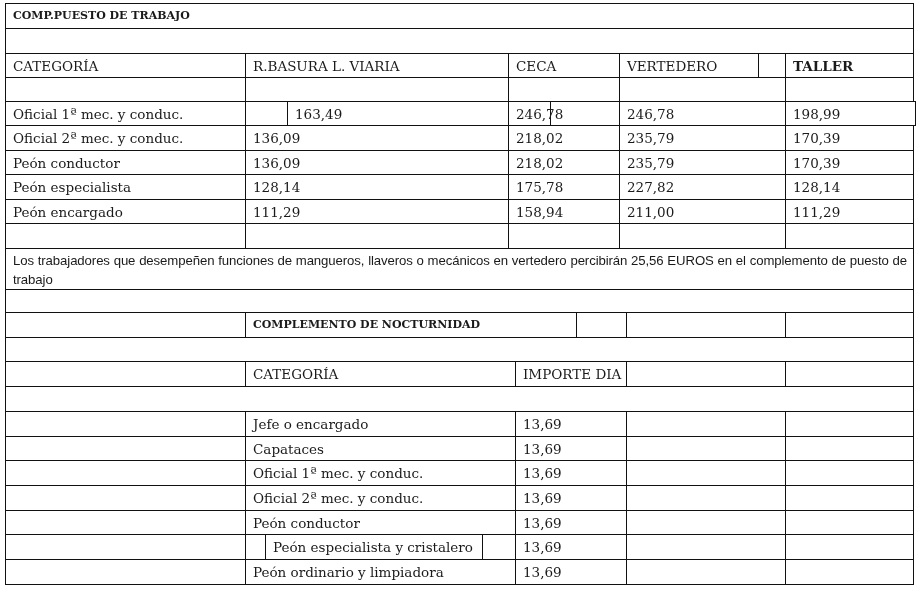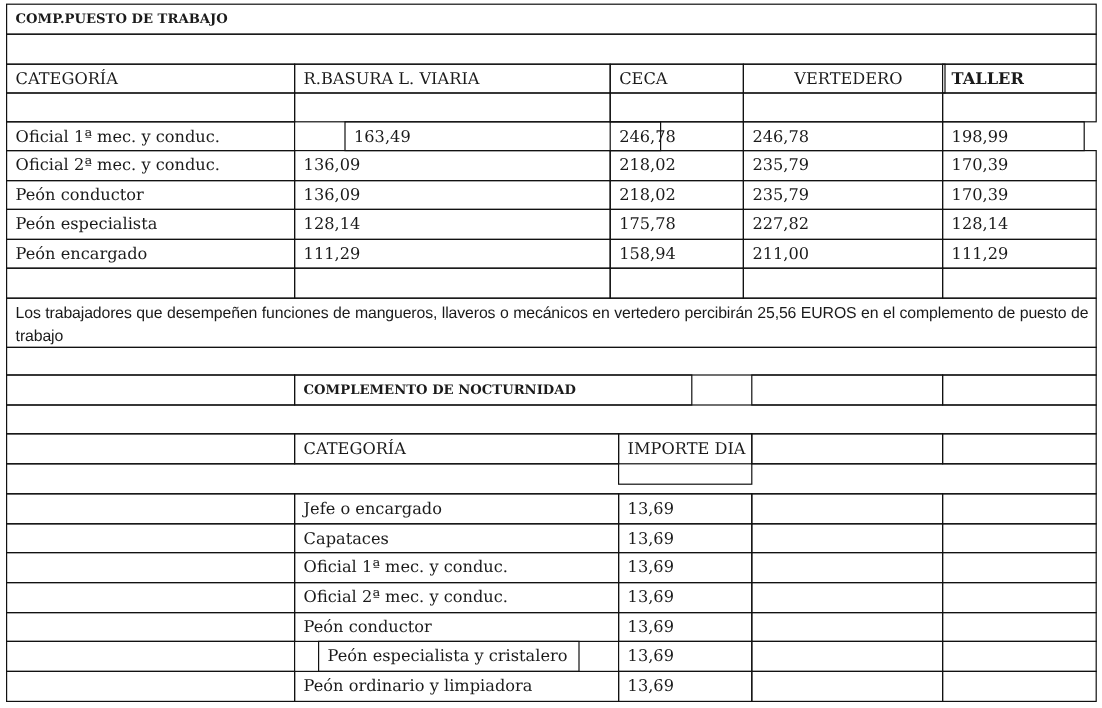--- a/index.html
+++ b/index.html
@@ -16,35 +16,35 @@
 <body>
 
 <div class="doc">
 
   <div class="cell bold" style="left:5px;top:3px;width:909px;height:26px;">COMP.PUESTO DE TRABAJO</div>
   <div class="cell" style="left:5px;top:28px;width:909px;height:26px;"></div>
 
   <div class="cell" style="left:5px;top:53px;width:241px;height:25px;">CATEGORÍA</div>
   <div class="cell" style="left:245px;top:53px;width:264px;height:25px;">R.BASURA L. VIARIA</div>
   <div class="cell" style="left:508px;top:53px;width:112px;height:25px;">CECA</div>
-  <div class="cell" style="left:619px;top:53px;width:169px;height:25px;text-align:center;">VERTEDERO</div>
+  <div class="cell" style="left:619px;top:53px;width:140px;height:25px;">VERTEDERO</div>
   <div class="cell" style="left:785px;top:53px;width:129px;height:25px;font-weight:bold;">TALLER</div>
 
   <div class="cell" style="left:5px;top:77px;width:241px;height:25px;"></div>
   <div class="cell" style="left:245px;top:77px;width:264px;height:25px;"></div>
   <div class="cell" style="left:508px;top:77px;width:112px;height:25px;"></div>
   <div class="cell" style="left:619px;top:77px;width:167px;height:25px;"></div>
   <div class="cell" style="left:785px;top:77px;width:129px;height:25px;"></div>
 
   <div>
     <div class="cell" style="left:5px;top:101px;width:241px;height:25px;">Oficial 1ª mec. y conduc.</div>
     <div class="cell" style="left:245px;top:101px;width:264px;height:25px;margin-left:42px;">163,49</div>
     <div class="cell" style="left:508px;top:101px;width:112px;height:25px;">246,78</div>
     <div class="cell" style="left:619px;top:101px;width:167px;height:25px;">246,78</div>
-    <div class="cell" style="left:785px;top:101px;width:119px;height:25px;">198,99</div>
+    <div class="cell" style="left:785px;top:101px;width:131px;height:25px;">198,99</div>
   </div>
   <div>
     <div class="cell" style="left:5px;top:125px;width:241px;height:26px;">Oficial 2ª mec. y conduc.</div>
     <div class="cell" style="left:245px;top:125px;width:264px;height:26px;">136,09</div>
     <div class="cell" style="left:508px;top:125px;width:112px;height:26px;">218,02</div>
     <div class="cell" style="left:619px;top:125px;width:167px;height:26px;">235,79</div>
     <div class="cell" style="left:785px;top:125px;width:129px;height:26px;">170,39</div>
   </div>
   <div>
     <div class="cell" style="left:5px;top:150px;width:241px;height:25px;">Peón conductor</div>
@@ -80,21 +80,21 @@
 
   <div class="cell" style="left:5px;top:312px;width:241px;height:26px;"></div>
   <div class="cell bold" style="left:245px;top:312px;width:332px;height:26px;">COMPLEMENTO DE NOCTURNIDAD</div>
   <div class="cell" style="left:626px;top:312px;width:160px;height:26px;"></div>
   <div class="cell" style="left:785px;top:312px;width:129px;height:26px;"></div>
 
   <div class="cell" style="left:5px;top:337px;width:909px;height:25px;"></div>
 
   <div class="cell" style="left:5px;top:361px;width:241px;height:26px;"></div>
   <div class="cell" style="left:245px;top:361px;width:271px;height:26px;">CATEGORÍA</div>
-  <div class="cell" style="left:515px;top:361px;width:112px;height:43px;">IMPORTE DIA</div>
+  <div class="cell" style="left:515px;top:361px;width:112px;height:26px;">IMPORTE DIA</div>
   <div class="cell" style="left:626px;top:361px;width:160px;height:26px;"></div>
   <div class="cell" style="left:785px;top:361px;width:129px;height:26px;"></div>
 
   <div class="cell" style="left:5px;top:386px;width:909px;height:26px;"></div>
 
   <div>
     <div class="cell" style="left:5px;top:411px;width:241px;height:26px;"></div>
     <div class="cell" style="left:245px;top:411px;width:271px;height:26px;">Jefe o encargado</div>
     <div class="cell" style="left:515px;top:411px;width:112px;height:26px;">13,69</div>
     <div class="cell" style="left:626px;top:411px;width:160px;height:26px;"></div>

